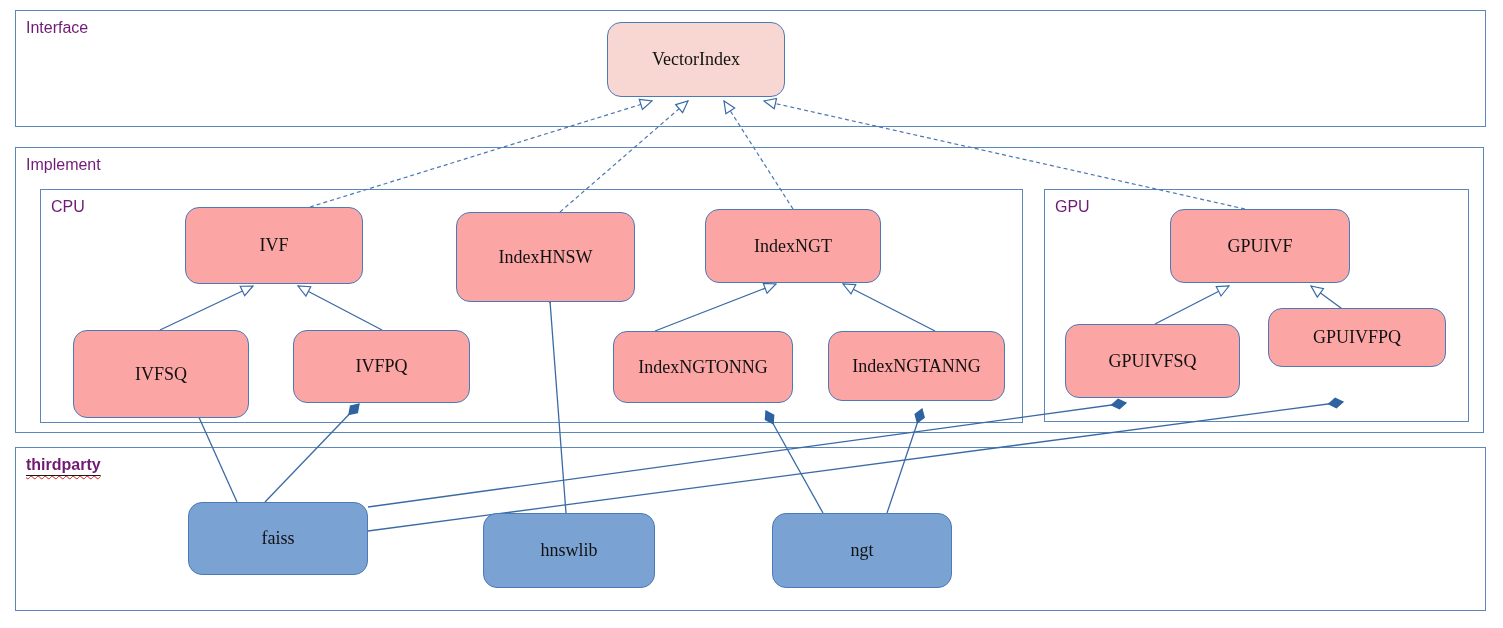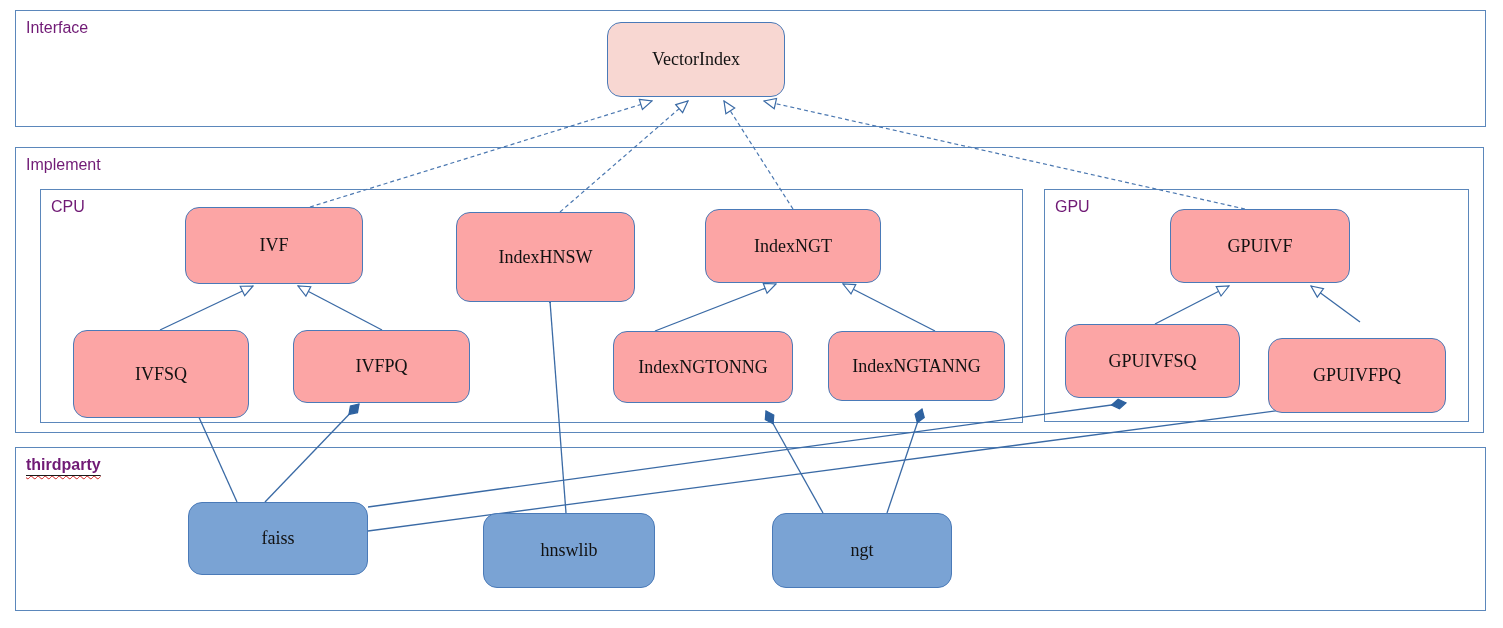--- a/index.html
+++ b/index.html
@@ -41,21 +41,21 @@
   #n-vectorindex{left:607px;top:22px;width:178px;height:75px;}
   #n-ivf{left:185px;top:207px;width:178px;height:77px;}
   #n-indexhnsw{left:456px;top:212px;width:179px;height:90px;}
   #n-indexngt{left:705px;top:209px;width:176px;height:74px;}
   #n-ivfsq{left:73px;top:330px;width:176px;height:88px;}
   #n-ivfpq{left:293px;top:330px;width:177px;height:73px;}
   #n-indexngtonng{left:613px;top:331px;width:180px;height:72px;}
   #n-indexngtanng{left:828px;top:331px;width:177px;height:70px;}
   #n-gpuivf{left:1170px;top:209px;width:180px;height:74px;}
   #n-gpuivfsq{left:1065px;top:324px;width:175px;height:74px;}
-  #n-gpuivfpq{left:1268px;top:338px;width:178px;height:75px;}
+  #n-gpuivfpq{left:1268px;top:308px;width:178px;height:59px;}
   #n-faiss{left:188px;top:502px;width:180px;height:73px;}
   #n-hnswlib{left:483px;top:513px;width:172px;height:75px;}
   #n-ngt{left:772px;top:513px;width:180px;height:75px;}
 </style>
 </head>
 <body>
 
 <div class="canvas">
 
   <div class="container" id="box-interface">

